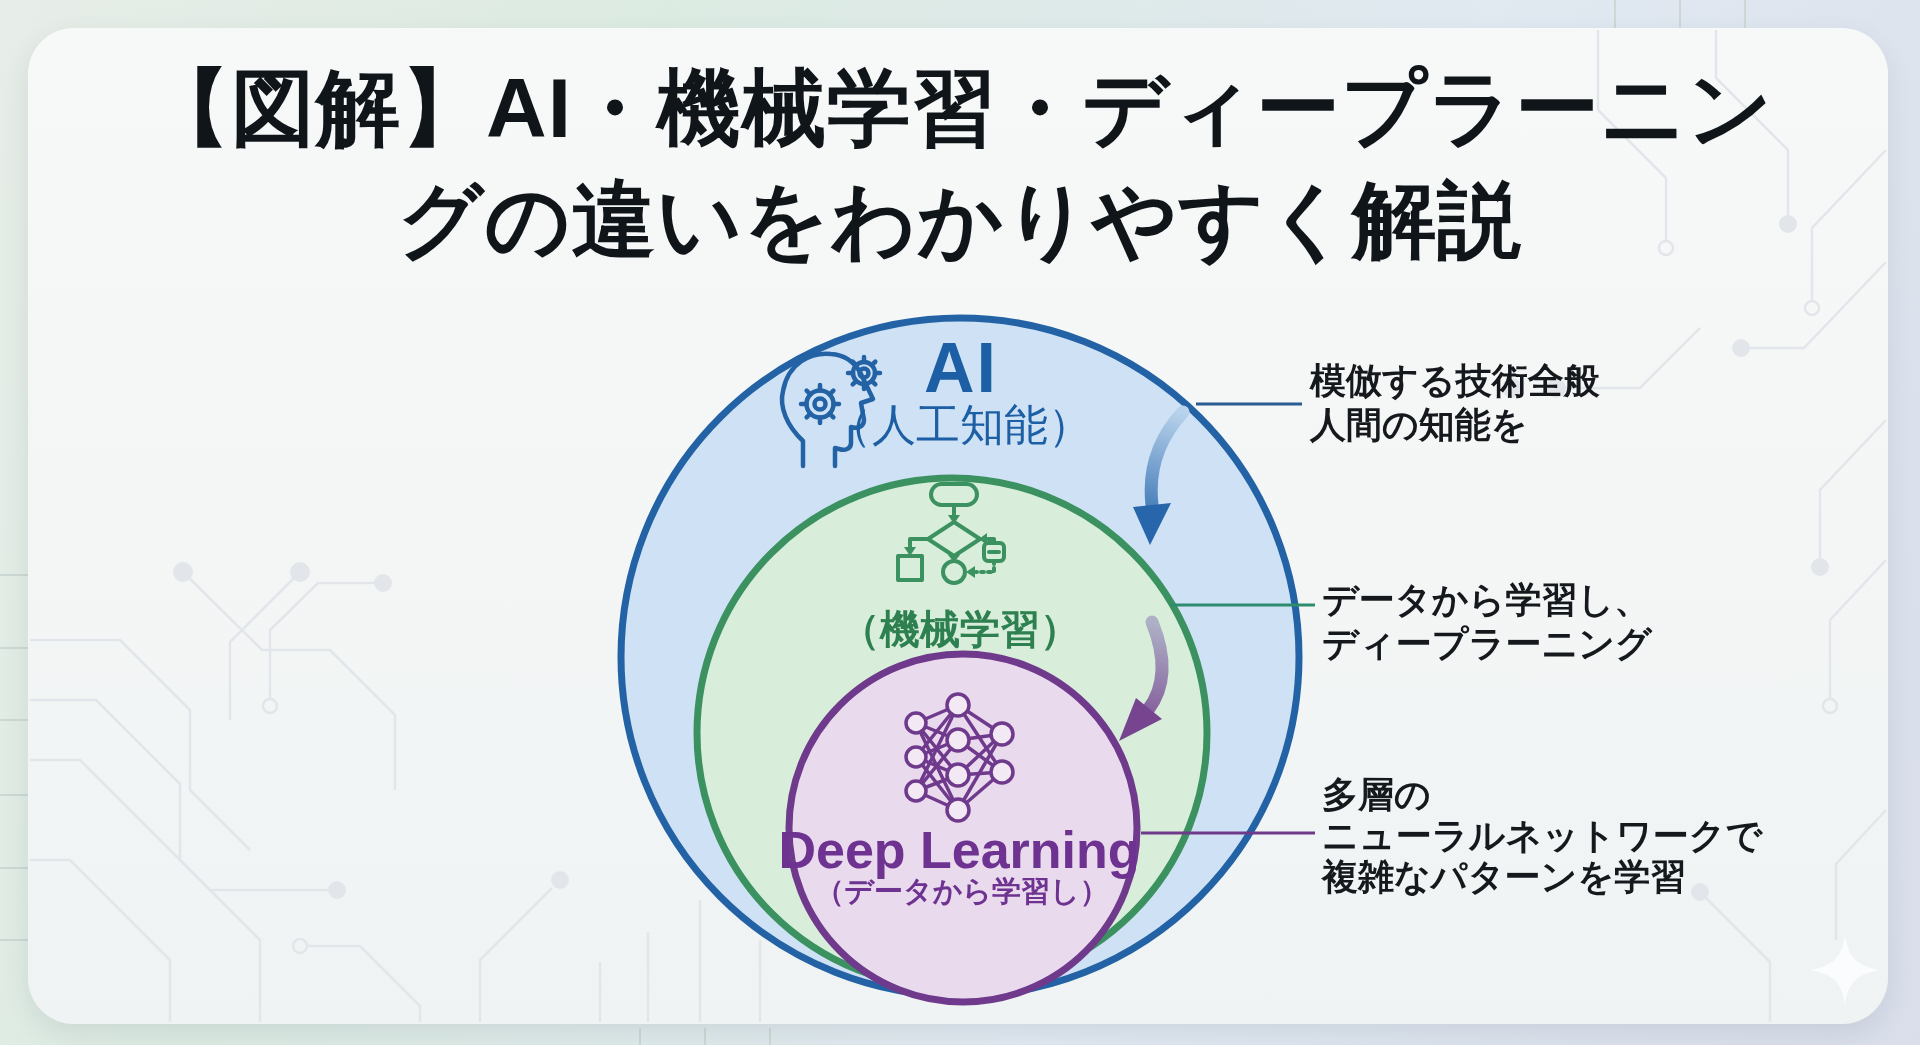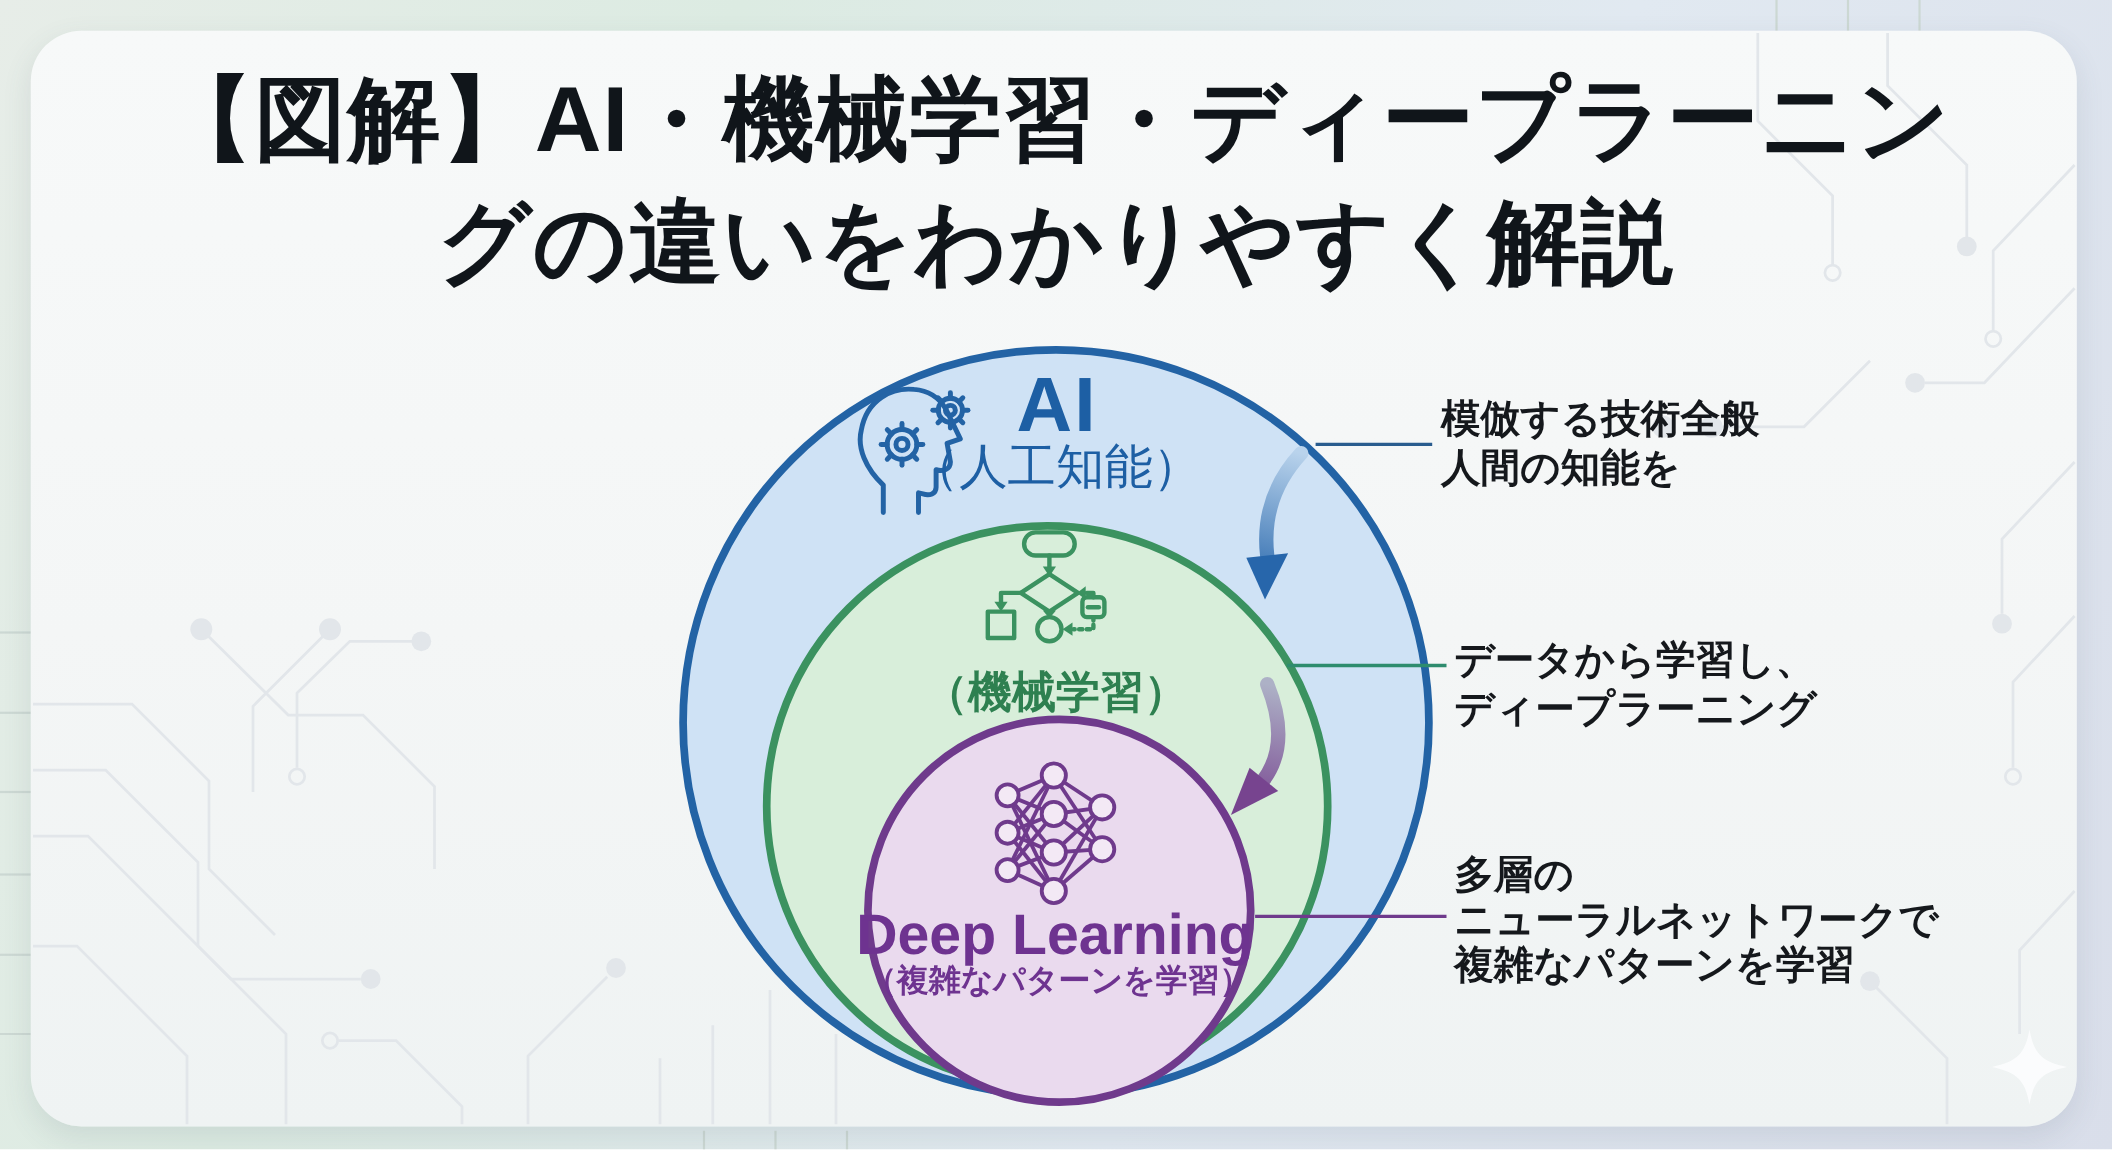--- a/index.html
+++ b/index.html
@@ -235,21 +235,21 @@
         <circle cx="1002" cy="734" r="11"></circle>
           <circle cx="1002" cy="772" r="11"></circle>
       </g>
     </g>
   </svg>
 
   <div class="label ai-label" style="left:961px;top:368px;">AI</div>
   <div class="label ai-sublabel" style="left:960px;top:425px;">（人工知能）</div>
   <div class="label ml-sublabel" style="left:960px;top:629px;">（機械学習）</div>
   <div class="label dl-label" style="left:959px;top:850px;">Deep Learning</div>
-  <div class="label dl-sublabel" style="left:962px;top:892px;">（複雑なパターンを学習）</div>
+  <div class="label dl-sublabel" style="left:962px;top:892px;">（データから学習し）</div>
 
   <div class="annotation a1" style="left:1310px;top:359px;">
     <div>模倣する技術全般</div>
     <div>人間の知能を</div>
   </div>
   <div class="annotation a2" style="left:1322px;top:564px;margin-top:14px;">
     <div>データから学習し、</div>
     <div>ディープラーニング</div>
   </div>
   <div class="annotation a3" style="left:1322px;top:774px;">

